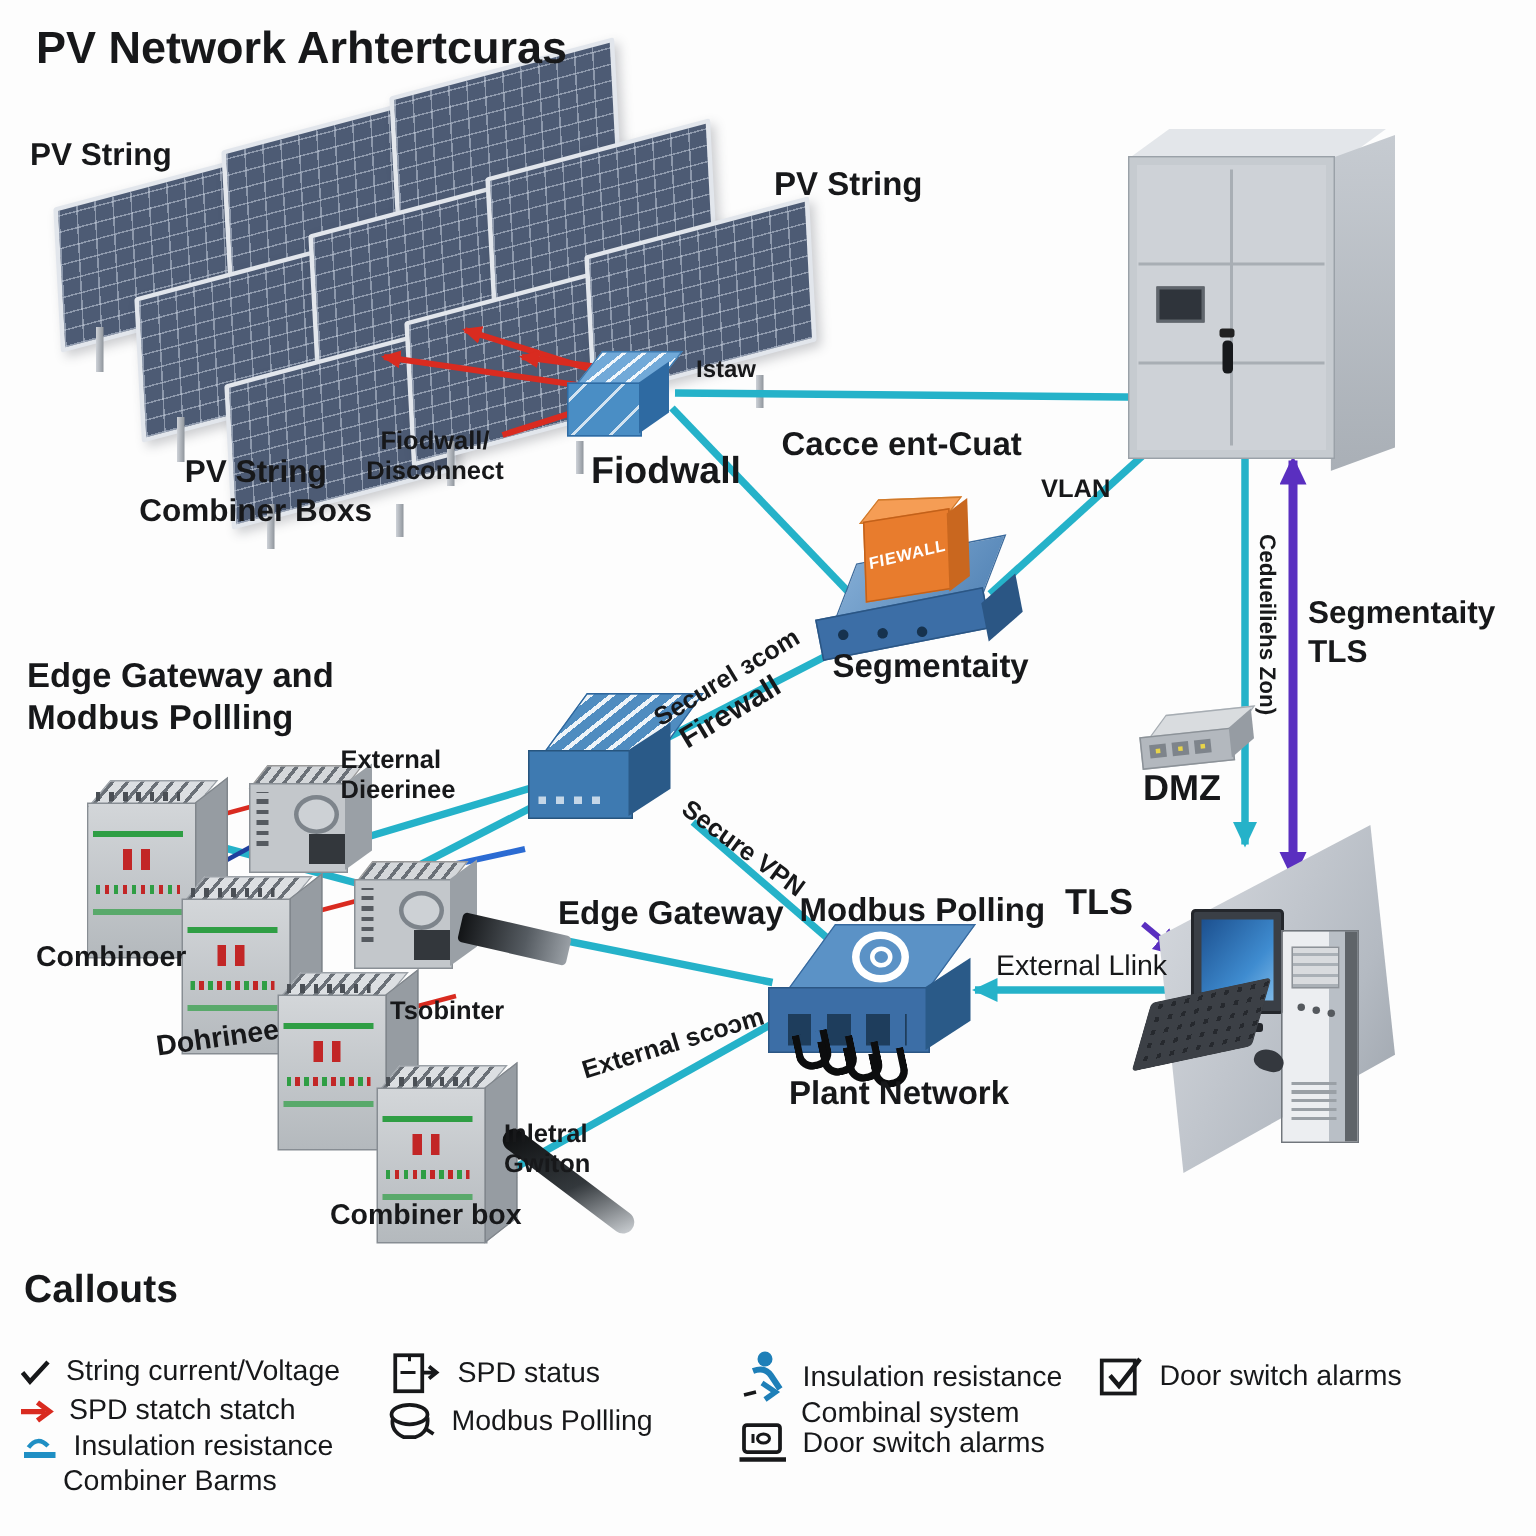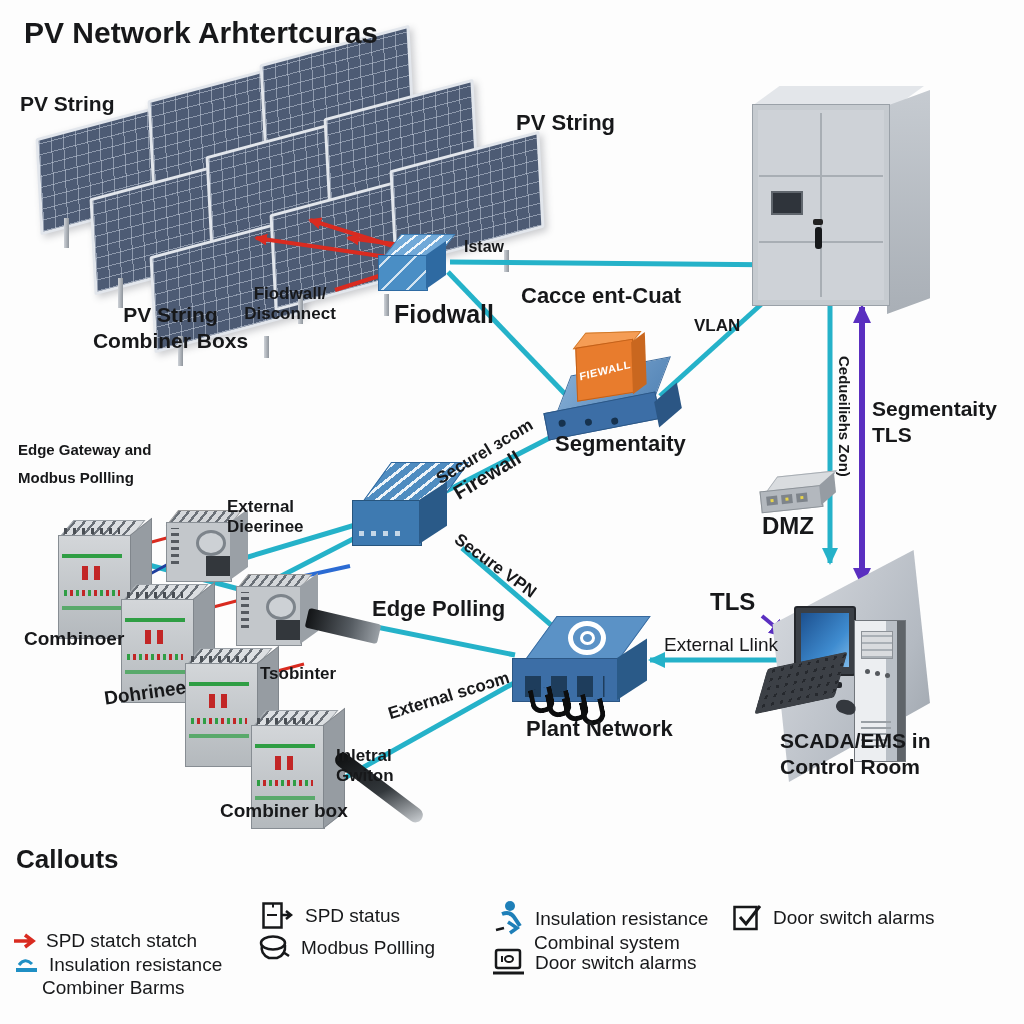--- a/index.html
+++ b/index.html
@@ -291,32 +291,33 @@
   </div>
   <div class="fwo">
     <div class="top"></div>
     <div class="front">
         <span>FIEWALL</span>
       </div>
     <div class="side"></div>
   </div>
   <div class="lbl" style="left:555px;top:431px;font-size:22px">Segmentaity</div>
 
-  <div class="lbl" style="left:18px;top:436px;font-size:15px;line-height:28px">
+  <div class="lbl" style="left:18px;top:436px;font-size:23px;line-height:28px">
     <span>Edge Gateway and</span><br><span>Modbus Pollling</span>
   </div>
   <div class="lbl w6" style="left:227px;top:497px;font-size:17px;line-height:20px">
     <span>External</span><br><span>Dieerinee</span>
   </div>
   <div class="swl">
     <div class="top"></div>
       <div class="front"></div>
       <div class="side"></div>
   </div>
-  <div class="lbl" style="left:372px;top:596px;font-size:22px">Edge Polling</div>
+  <div class="lbl" style="left:372px;top:596px;font-size:22px">Edge Gateway</div>
+  <div class="lbl" style="left:533px;top:594px;font-size:22px">Modbus Polling</div>
 
   <div class="cbox" style="left:58px;top:520px">
     <div class="top"></div>
       <div class="front"></div>
       <div class="side"></div>
     <div class="dots"></div>
       <div class="gbar"></div>
       <div class="reds"></div>
       <div class="dots2"></div>
       <div class="gbar2"></div>
@@ -420,26 +421,29 @@
     </div>
   <div class="mneck"></div>
     <div class="mbase"></div>
   <div class="tower">
     <div class="bay"></div>
       <div class="btns"></div>
       <div class="vents"></div>
   </div>
   <div class="kbd"></div>
   <div class="mouse"></div>
-  <div class="lbl" style="left:780px;top:728px;font-size:21px;line-height:26px">
-    <span>SCADA/EMS in</span><br><span>Control Room</span>
-  </div>
 
   <div class="lbl" style="left:16px;top:844px;font-size:26px">Callouts</div>
 
+  <div class="crow" style="left:13px;top:904px">
+    <svg width="22" height="18">
+        <path d="M2,9 l5,6 l12,-13" stroke="#17181a" stroke-width="3" fill="none"></path>
+      </svg>
+    <span>String current/Voltage</span>
+  </div>
   <div class="crow" style="left:13px;top:930px">
     <svg width="24" height="16">
         <path d="M1,8 h16 M12,2 l8,6 l-8,6" stroke="#d92b20" stroke-width="3.5" fill="none"></path>
       </svg>
     <span>SPD statch statch</span>
   </div>
   <div class="crow" style="left:14px;top:954px">
     <svg width="26" height="16">
         <path d="M2,13 h21" stroke="#1f8fc4" stroke-width="4" fill="none"></path>
         <path d="M5,8 q6,-8 13,-1" stroke="#1f8fc4" stroke-width="3" fill="none"></path>

